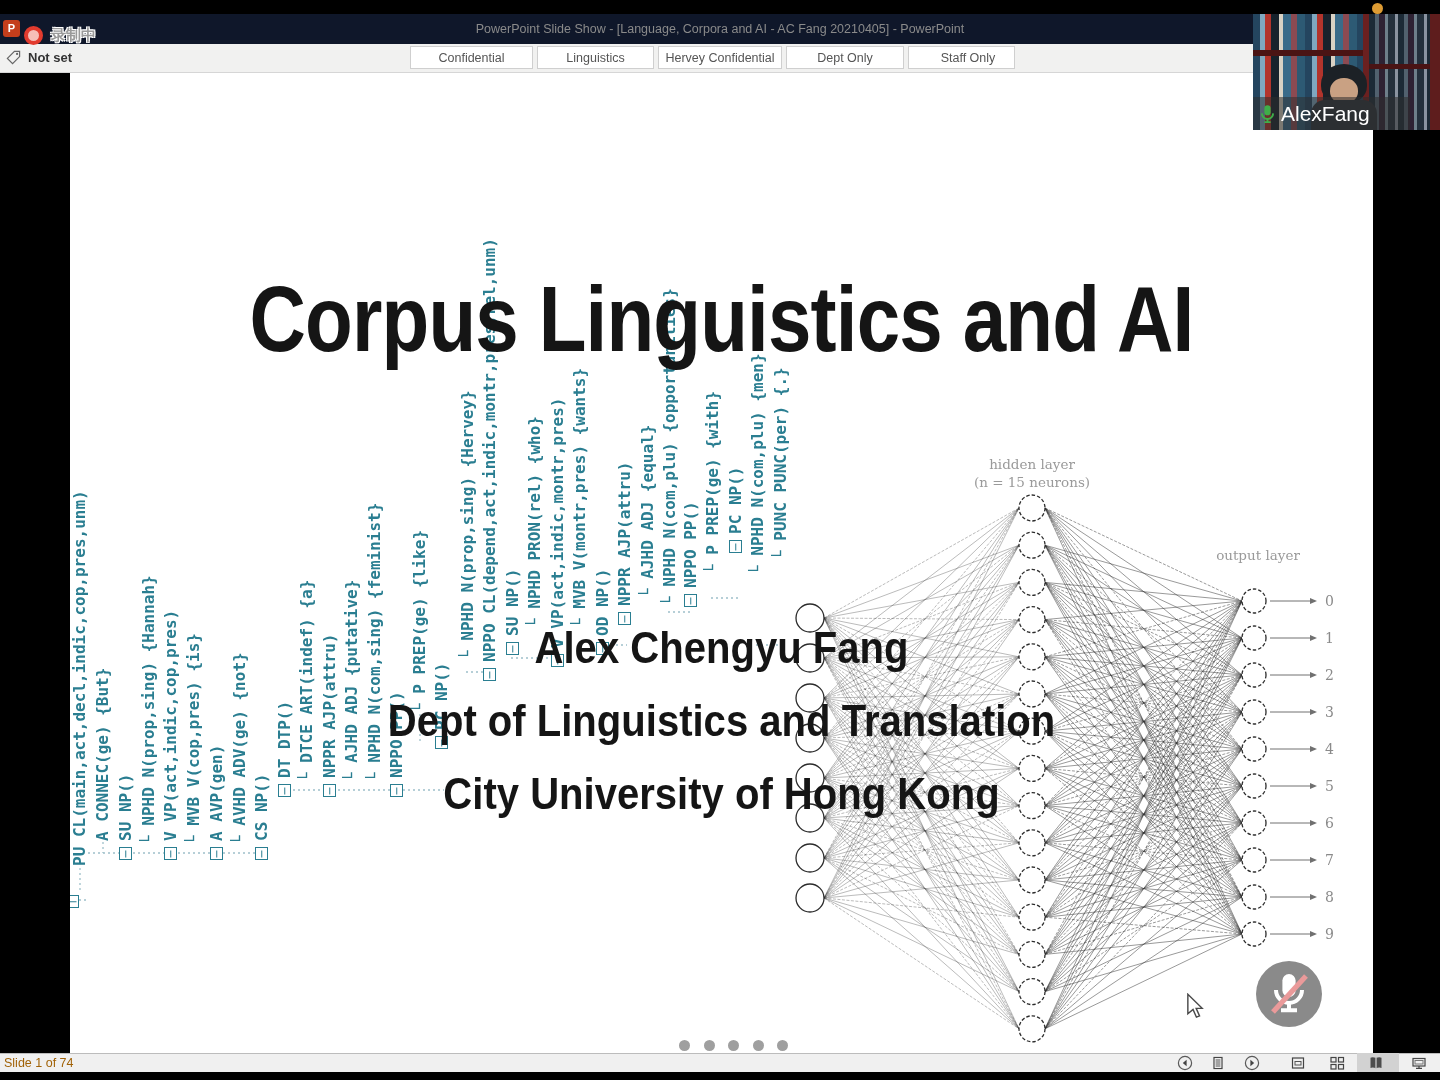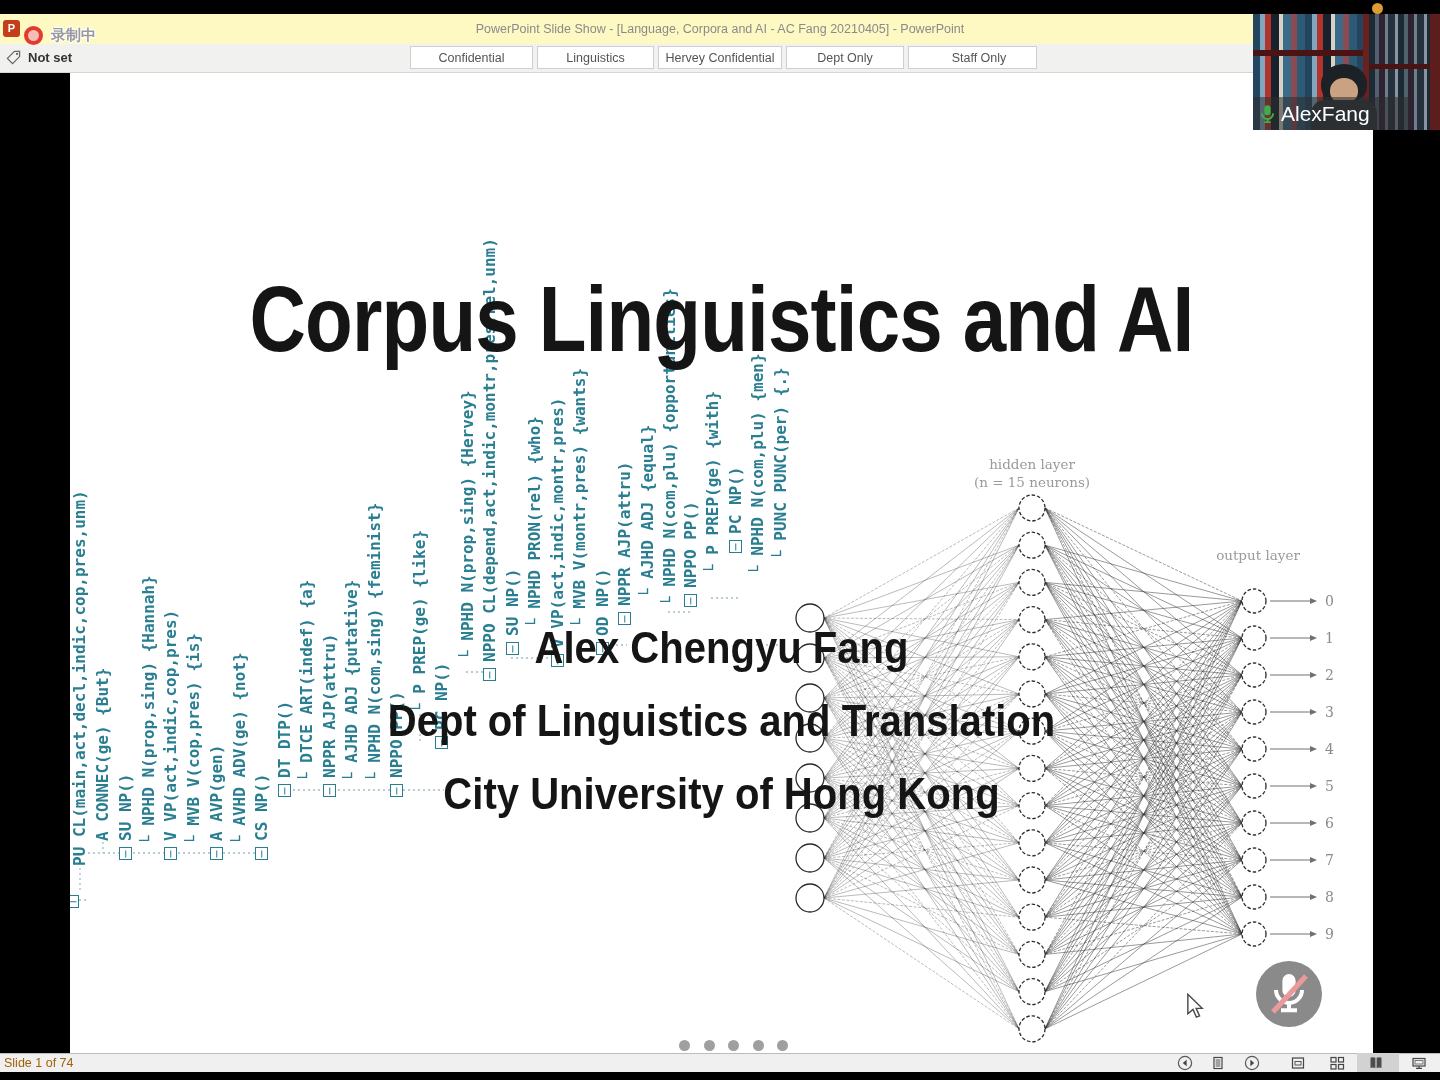--- a/index.html
+++ b/index.html
@@ -3,21 +3,21 @@
 <meta charset="utf-8">
 <style>
   html,body{margin:0;padding:0;background:#000;}
   .stage{position:relative;width:1440px;height:1080px;overflow:hidden;background:#000;
          font-family:"Liberation Sans",sans-serif;}
   .abs{position:absolute;}
 
   
   .top-black{left:0;top:0;width:1440px;height:14px;background:#000;z-index:40;}
   .orange-dot{left:1372px;top:3px;width:11px;height:11px;border-radius:50%;background:#dd9b33;z-index:41;}
-  .titlebar{left:0;top:14px;width:1440px;height:30px;background:#fef9c3;z-index:30;}
+  .titlebar{left:0;top:14px;width:1440px;height:30px;background:#0f172a;z-index:30;}
   .titlebar-text{width:100%;text-align:center;line-height:30px;font-size:12.5px;color:#8a8a8a;}
   .ppt-icon{left:3px;top:20px;width:17px;height:17px;background:#c43e1c;border-radius:3px;color:#fff;
             font-weight:bold;font-size:11px;text-align:center;line-height:17px;z-index:32;}
   .rec-dot{left:24px;top:26px;width:11px;height:11px;border:4px solid #e23b2e;border-radius:50%;
            background:#f6beb8;z-index:32;}
   .rec-label{left:51px;top:26px;font-size:15px;font-weight:bold;color:#9a9a9a;z-index:32;
              text-shadow:-1px -1px 0 #fff,1px -1px 0 #fff,-1px 1px 0 #fff,1px 1px 0 #fff;}
   .classbar{left:0;top:44px;width:1440px;height:28px;background:#f1f1f0;border-bottom:1px solid #d6d6d6;z-index:30;}
   .tag-icon{left:6px;top:50px;z-index:31;}
   .notset{left:28px;top:44px;height:28px;line-height:28px;font-size:13px;font-weight:bold;color:#333;z-index:31;}
@@ -571,21 +571,21 @@
   <svg class="abs tag-icon" width="15" height="15" viewBox="0 0 16 16">
     <path d="M1.5 9 L9 1.5 H14.5 V7 L7 14.5 Z" fill="none" stroke="#666" stroke-width="1.3"></path>
     <circle cx="11.8" cy="4.2" r="1.2" fill="#666"></circle>
   </svg>
   <div class="abs notset">Not set</div>
   <div id="clsbtns">
       <div class="cls-btn" style="left: 410px; width: 123px; text-align: center;">Confidential</div>
       <div class="cls-btn" style="left: 537px; width: 117px;">Linguistics</div>
       <div class="cls-btn" style="left: 658px; width: 124px;">Hervey Confidential</div>
       <div class="cls-btn" style="left: 786px; width: 118px;">Dept Only</div>
-      <div class="cls-btn" style="left: 908px; width: 129px; padding-left: 13px;">Staff Only</div>
+      <div class="cls-btn" style="left: 908px; width: 107px; padding-left: 13px;">Staff Only</div>
     </div>
   <div class="abs bar-close">✕</div>
 
   <div class="abs statusbar"></div>
   <div class="abs slidenum">Slide 1 of 74</div>
   <div class="abs sicon-active-bg"></div>
   <div id="sicons">
       <span class="sicon" style="left: 1176px;"><svg width="18" height="16" viewBox="0 0 16 16">
           <circle cx="8" cy="8" r="6.6" fill="none" stroke="#5a5a5a" stroke-width="1.2"></circle>
           <path d="M9.6 4.8 L5.8 8 L9.6 11.2 Z" fill="#444"></path>

